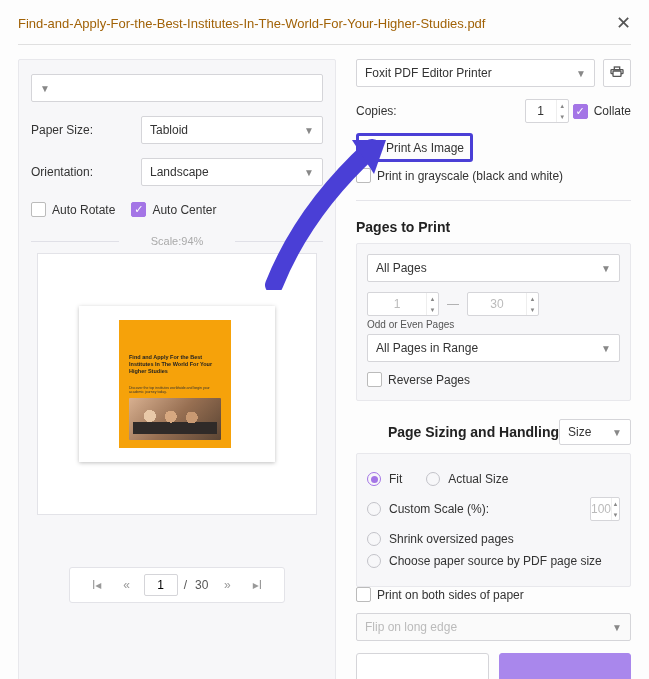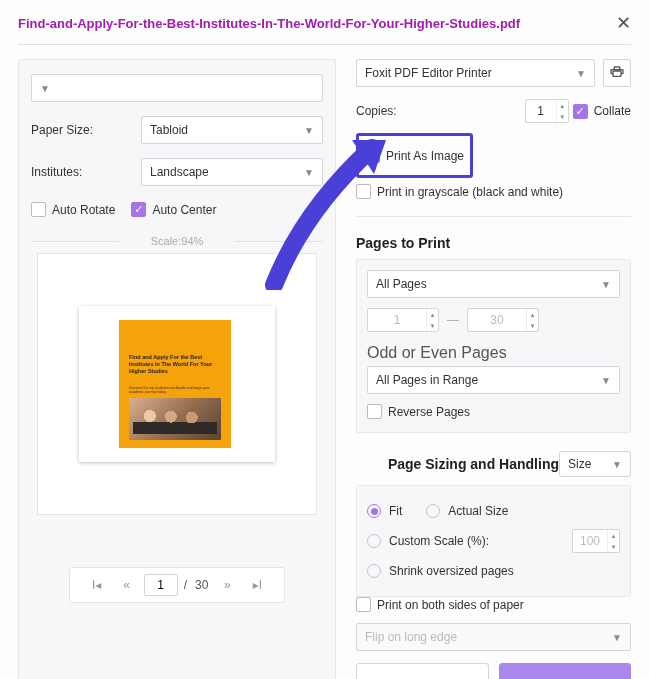--- a/index.html
+++ b/index.html
@@ -1,18 +1,18 @@
 <!DOCTYPE html>
 <html><head>
 <meta charset="utf-8">
 <style>
 *{box-sizing:border-box;margin:0;padding:0;font-family:-apple-system,BlinkMacSystemFont,"Segoe UI",Arial,sans-serif}
 body{width:649px;height:679px;background:#fdfdfd;padding:12px 18px;font-size:12px;color:#333;position:relative;overflow:hidden}
 .titlebar{display:flex;justify-content:space-between;align-items:center;padding-bottom:10px;border-bottom:1px solid #e0e0e0}
-.titlebar .t{font-weight:700;font-size:13px;color:#a21caf}
+.titlebar .t{font-weight:400;font-size:13px;color:#a16207}
 .titlebar .x{font-size:18px;cursor:pointer;color:#555}
 .wrap{display:flex;gap:20px;margin-top:14px}
 .left{flex:0 0 318px;background:#f7f7f9;border:1px solid #e8e8ec;padding:14px 12px 12px;border-radius:2px}
 .right{flex:1;min-width:0}
 .sel{width:100%;height:28px;border:1px solid #d5d5d9;background:#fff;border-radius:2px;padding:4px 8px;display:flex;align-items:center;justify-content:space-between;cursor:pointer;font-size:12px;color:#333}
 .sel .caret{color:#888;font-size:10px}
 .row{display:flex;align-items:center;margin-top:14px}
 .row .lbl{flex:0 0 110px;color:#333}
 .row .sel{flex:1}
 .cb-row{display:flex;align-items:center;gap:16px;margin-top:16px}
@@ -36,31 +36,31 @@
 .pof{color:#555;margin:0 2px}
 .r-top{display:flex;gap:8px;align-items:center}
 .r-top .sel{flex:1}
 .sysbtn{width:28px;height:28px;border:1px solid #d5d5d9;border-radius:2px;display:flex;align-items:center;justify-content:center;cursor:pointer;background:#fff}
 .copies{display:flex;align-items:center;margin-top:12px;gap:4px}
 .copies .lbl{flex:1}
 .numbox{width:44px;height:24px;border:1px solid #d5d5d9;border-radius:2px;display:flex;align-items:center;position:relative;background:#fff}
 .numbox span{flex:1;text-align:center;font-size:12px}
 .spin{width:12px;display:flex;flex-direction:column;font-size:6px;color:#888;border-left:1px solid #eee}
 .spin div{height:11px;display:flex;align-items:center;justify-content:center;cursor:pointer}
-.hl{border:3px solid #4a3fd6;border-radius:3px;padding:12px 6px;display:inline-flex;margin-top:10px}
+.hl{border:3px solid #4a3fd6;border-radius:3px;padding:4px 6px;display:inline-flex;margin-top:10px}
 .hl .cb .box{background:#a475e6;border-color:#a475e6;color:#fff}
 .sec{margin-top:18px}
 .sec-h{font-weight:700;font-size:14px;color:#222;margin-bottom:8px}
 .sec-h.flex{display:flex;justify-content:flex-end;align-items:center}
 .sec-h .sel{width:72px;height:26px;font-weight:400;font-size:12px}
 .panel{background:#f7f7f9;border:1px solid #e8e8ec;border-radius:2px;padding:10px}
 .range{display:flex;align-items:center;gap:8px;margin-top:10px}
 .range .numbox{width:72px}
 .dash{color:#aaa}
-.sublbl{font-size:16px;color:#555;margin-top:12px;margin-bottom:4px}
+.sublbl{font-size:10px;color:#555;margin-top:3px;margin-bottom:4px}
 .radio{display:flex;align-items:flex-end;gap:8px;margin:8px 0;cursor:pointer}
 .radio .dot{width:14px;height:14px;border:1.5px solid #c3c3c9;border-radius:50%;display:flex;align-items:center;justify-content:center}
 .radio.on .dot{border-color:#a475e6}
 .radio.on .dot::after{content:"";width:7px;height:7px;background:#a475e6;border-radius:50%}
 .radios-inline{display:flex;gap:24px}
 .sep{height:1px;background:#e5e5ea;margin:14px 0}
 .btns{display:flex;gap:10px;margin-top:12px}
 .btn{flex:1;height:32px;border:1px solid #d5d5d9;border-radius:3px;display:flex;align-items:center;justify-content:center;cursor:pointer;font-size:13px;background:#fff}
 .btn.primary{background:#a987ec;color:#fff;border-color:#a987ec}
 .sel.dis{color:#bbb;background:#fafafa}
@@ -81,21 +81,21 @@
       <span class="caret">▼</span>
     </div>
     <div class="row">
       <div class="lbl">Paper Size:</div>
       <div class="sel">
         <span>Tabloid</span>
         <span class="caret">▼</span>
       </div>
     </div>
     <div class="row">
-      <div class="lbl">Institutes:</div>
+      <div class="lbl">Orientation:</div>
       <div class="sel">
         <span>Landscape</span>
         <span class="caret">▼</span>
       </div>
     </div>
     <div class="cb-row">
       <label class="cb">
         <span class="box"></span>
         <span>Auto Rotate</span>
       </label>
@@ -223,32 +223,36 @@
           <label class="radio">
             <span class="dot"></span>
             <span>Actual Size</span>
           </label>
         </div>
         <div style="display:flex;align-items:center;justify-content:space-between">
           <label class="radio">
             <span class="dot"></span>
             <span>Custom Scale (%):</span>
           </label>
-          <div class="numbox dis" style="width:48px">
+          <div class="numbox dis" style="width:30px">
             <span>100</span>
             <div class="spin">
                 <div>▲</div>
                 <div>▼</div>
               </div>
           </div>
         </div>
         <label class="radio">
           <span class="dot"></span>
           <span>Shrink oversized pages</span>
         </label>
+        <label class="radio">
+          <span class="dot"></span>
+          <span>Choose paper source by PDF page size</span>
+        </label>
       </div>
     </div>
 
     <div style="">
       <label class="cb">
         <span class="box"></span>
         <span>Print on both sides of paper</span>
       </label>
     </div>
     <div class="sel dis" style="margin-top:8px">

